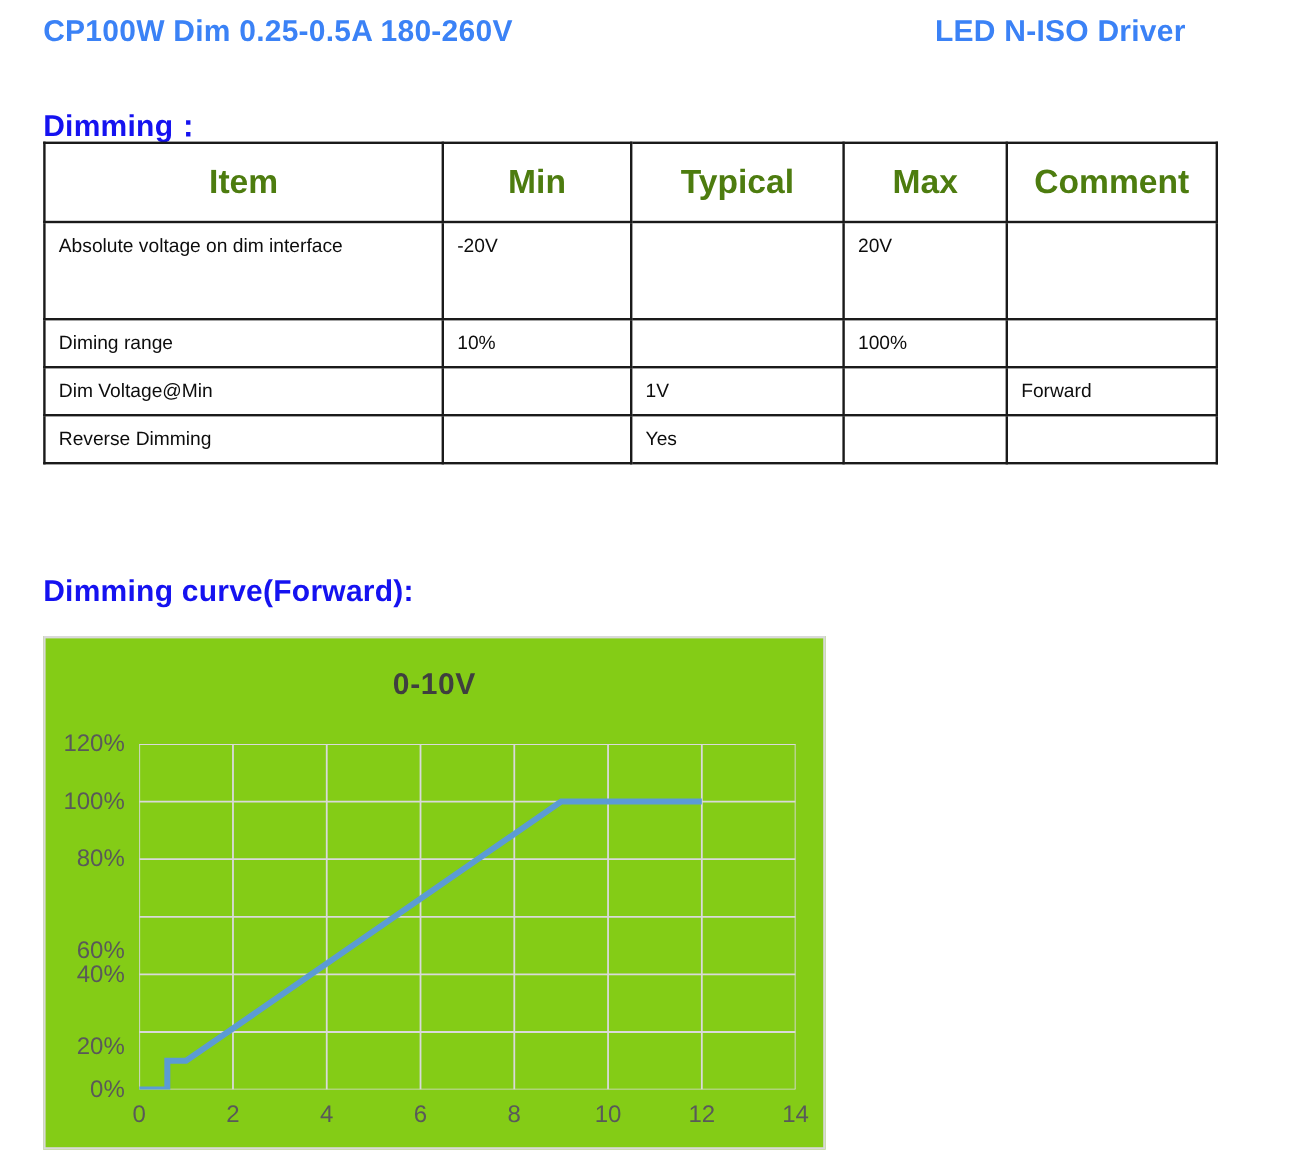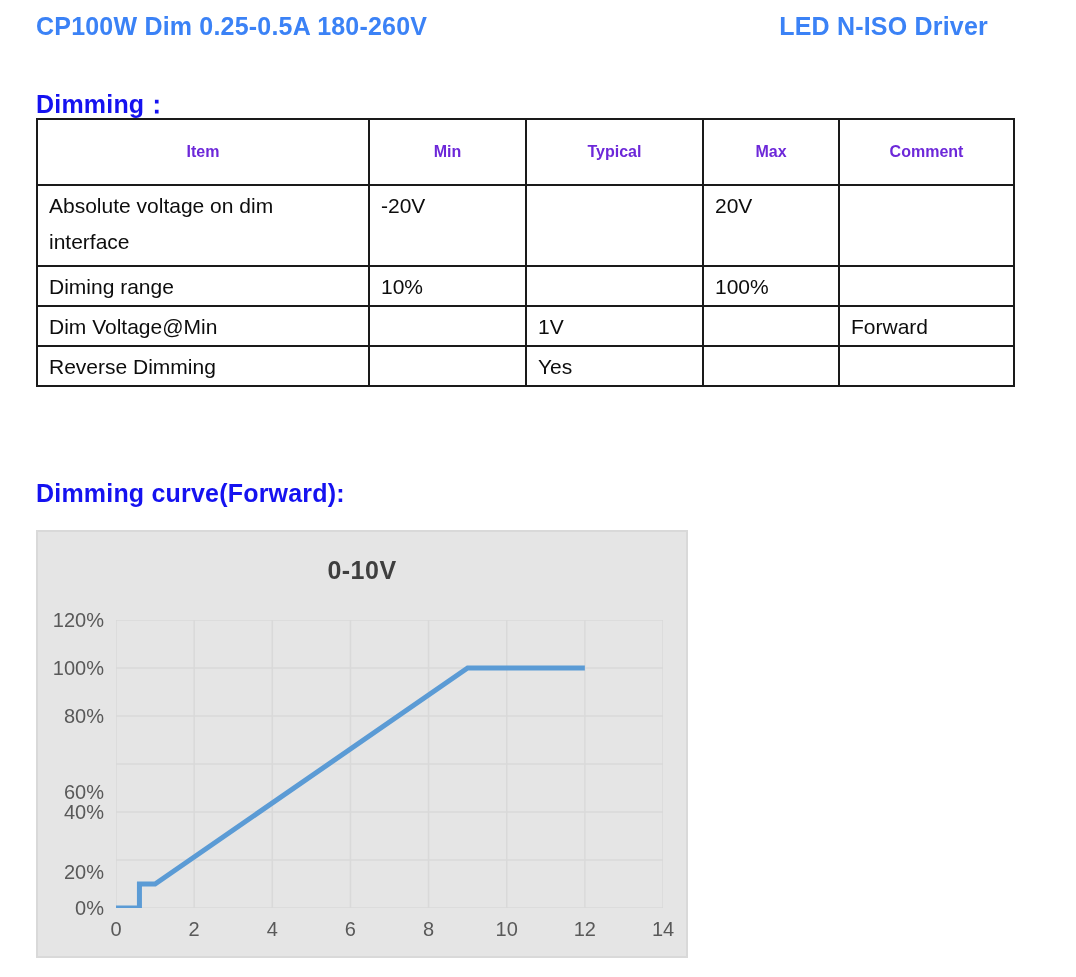--- a/index.html
+++ b/index.html
@@ -15,30 +15,30 @@
   
   .section-heading { position:absolute; left:36px; font-size:25px; font-weight:bold;
                      color:#1512f0; letter-spacing:0.2px; }
   #dimming-heading { top:68px;margin-top:20px; }
   #curve-heading   { top:479px; }
 
   
   table.spec { position:absolute; left:36px; top:118px; width:977px;
                border-collapse:collapse; table-layout:fixed; }
   table.spec th, table.spec td { border:2px solid #1a1a1a; }
-  table.spec th { font-size:16px; font-weight:bold; text-align:center; vertical-align:middle;
-                  height:66px; color:#6d28d9; }
-  table.spec td { font-size:21px; color:#0d0d0d; vertical-align:top;
+  table.spec th { font-size:28px; font-weight:bold; text-align:center; vertical-align:middle;
+                  height:66px; color:#4d7c0f; }
+  table.spec td { font-size:16px; color:#0d0d0d; vertical-align:top;
                   padding:2px 20px 0 11px; line-height:36px; }
   tr.rh1 { height:81px; } tr.rh2 { height:37px; } tr.rh3 { height:38px; }
   td .wrapped { display:inline-block; max-width:265px; line-height:36px; }
 
   
   .chart-box { position:absolute; left:36px; top:530px; width:652px; height:428px;
-               border:2px solid #d9d9d9; background:#e5e5e5; }
+               border:2px solid #d9d9d9; background:#84cc16; }
   .chart-title { position:absolute; left:0; top:24px; width:100%; text-align:center;
                  font-size:25px; font-weight:bold; color:#3f3f3f; letter-spacing:0.5px; }
   #plot-svg { position:absolute; left:78px; top:88px; }
   .ytick { position:absolute; left:0; width:66px; text-align:right;
            font-size:20px; color:#595959; line-height:26px; }
   .xtick { position:absolute; width:60px; text-align:center; top:384px;
            font-size:20px; color:#595959; line-height:26px; }
 </style>
 </head>
 <body>

